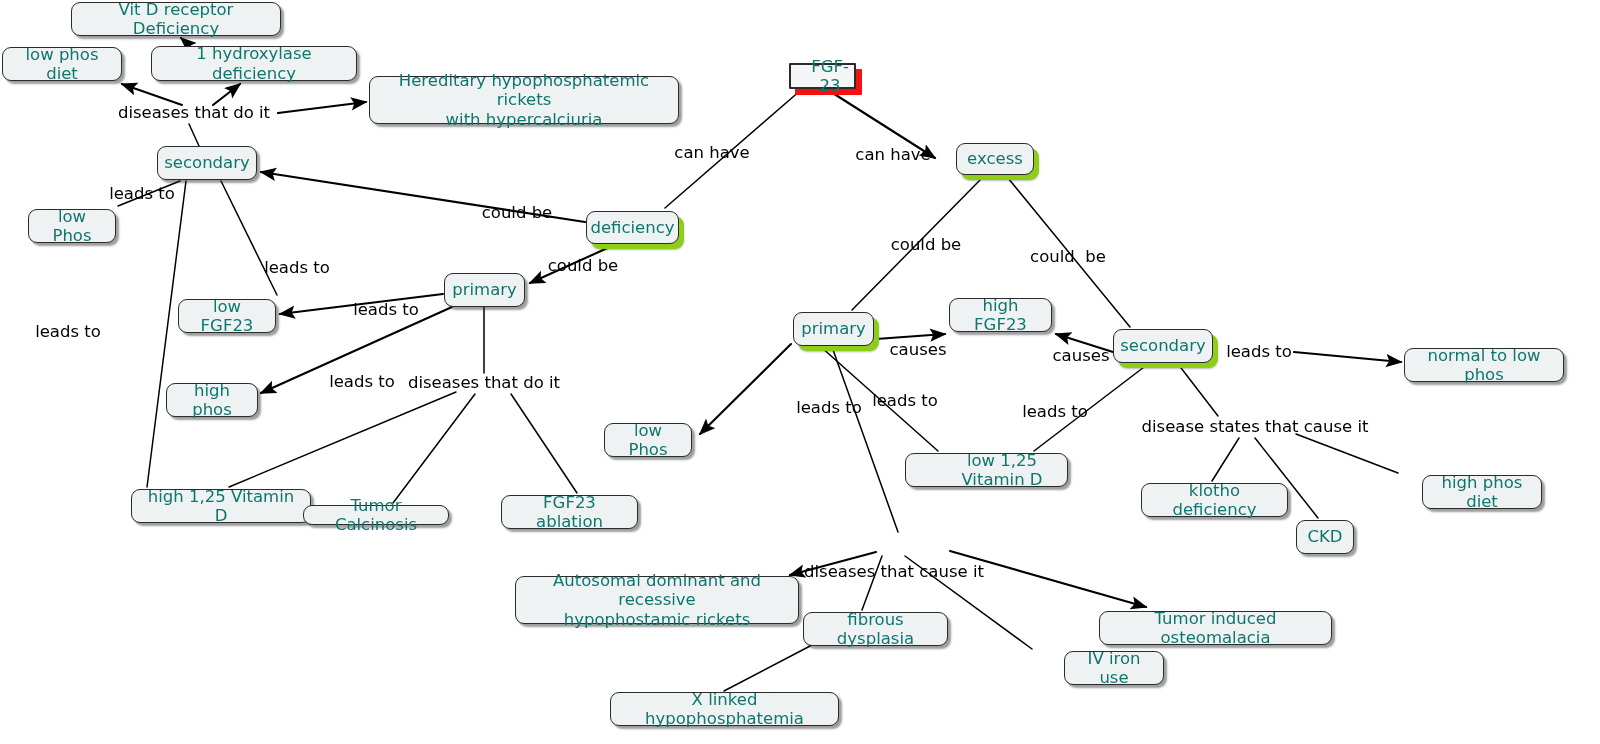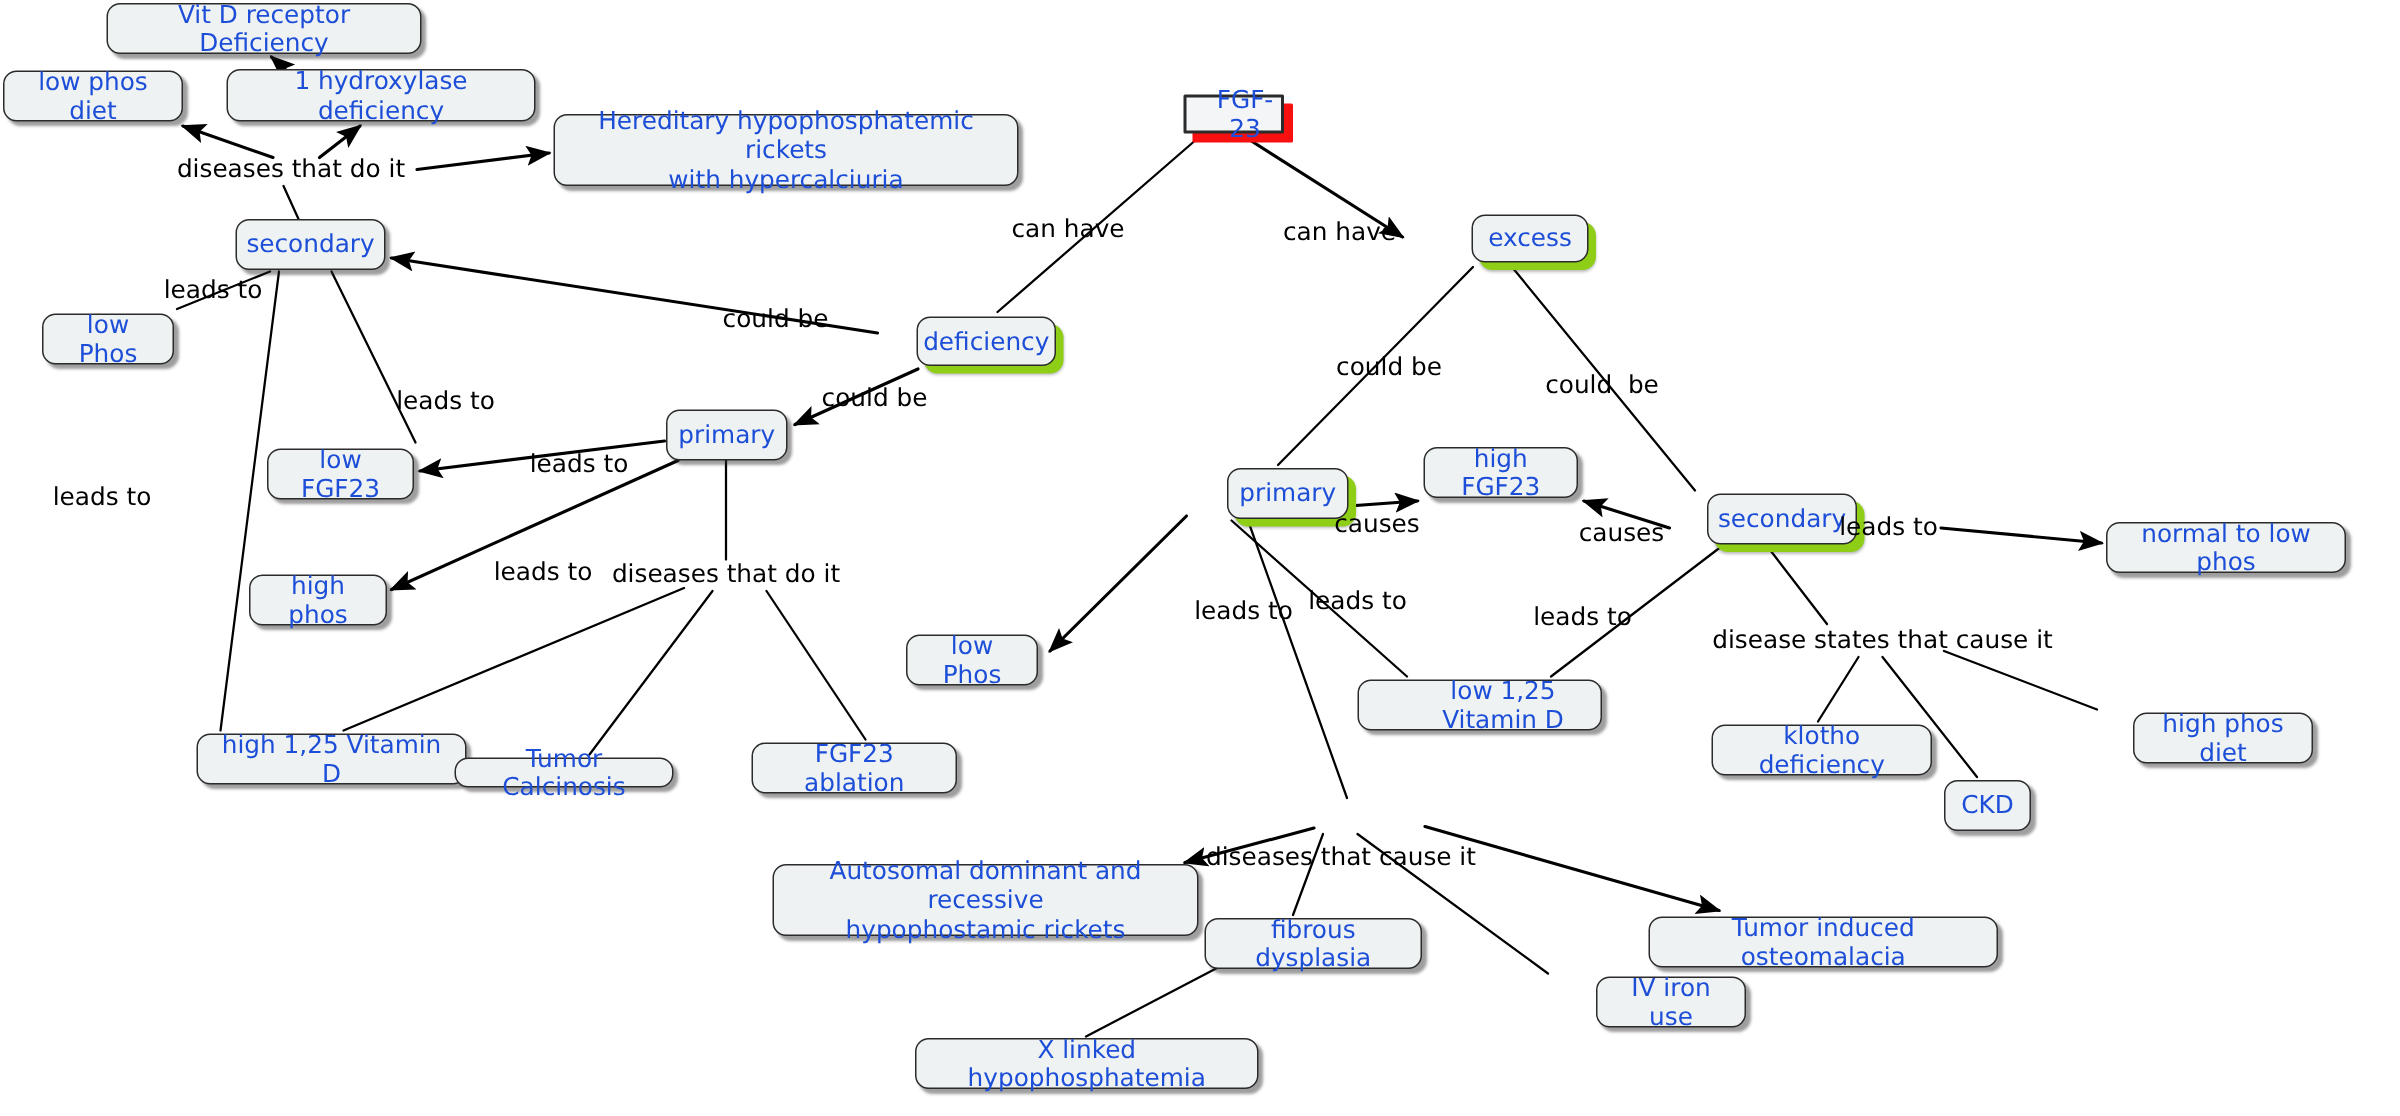--- a/index.html
+++ b/index.html
@@ -27,35 +27,34 @@
   .node {
     position: absolute;
     box-sizing: border-box;
     display: flex;
     align-items: center;
     justify-content: center;
     text-align: center;
     background: #eef2f3;
     border: 1.6px solid #2b2b2b;
     border-radius: 9px;
-    color: #1d4ed8;
+    color: #0f766e;
     font-size: 16.5px;
     line-height: 1.18;
     padding: 3px 9px;
     white-space: pre-line;
     z-index: 5;
   }
   
   .node.sh-dark {
     box-shadow: 3px 3px 2px rgba(40,40,40,0.45);
   }
   
   .node.sh-green {
     box-shadow: 5px 5px 0 0 #8fce17, 5px 6px 2px rgba(60,60,60,0.35);
-    margin-left: 25px;
   }
   
   .node.sh-red {
     box-shadow: 6px 6px 0 0 #f80f0f;
     border-radius: 1px;
     background: #f3f5f6;
     border-width: 2px;
     padding-left: 24px;
   }
   .edge-label {

